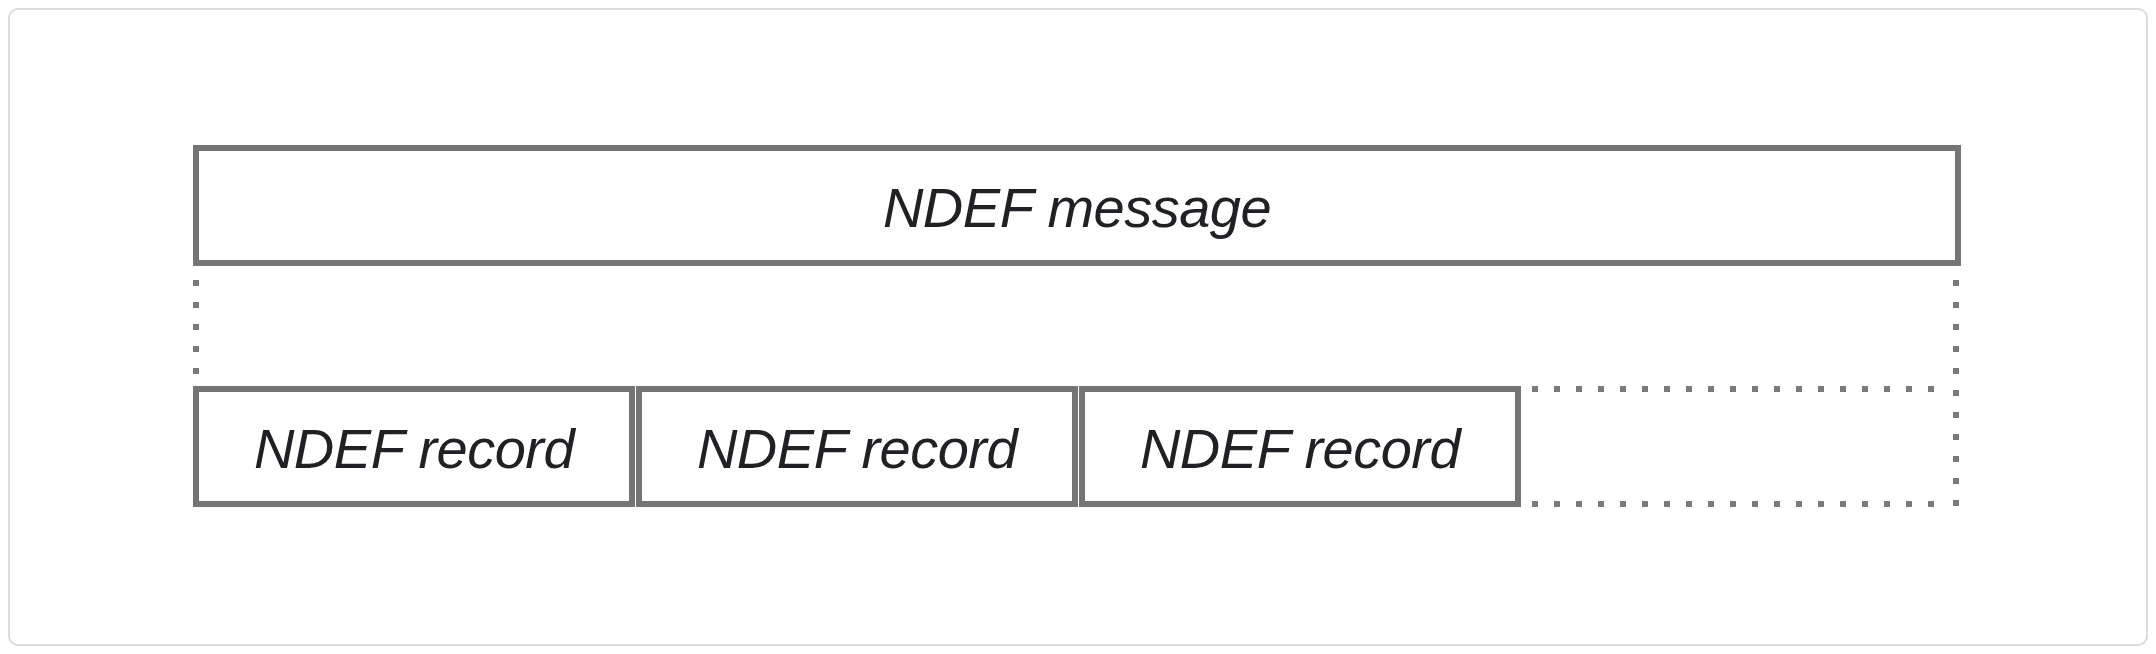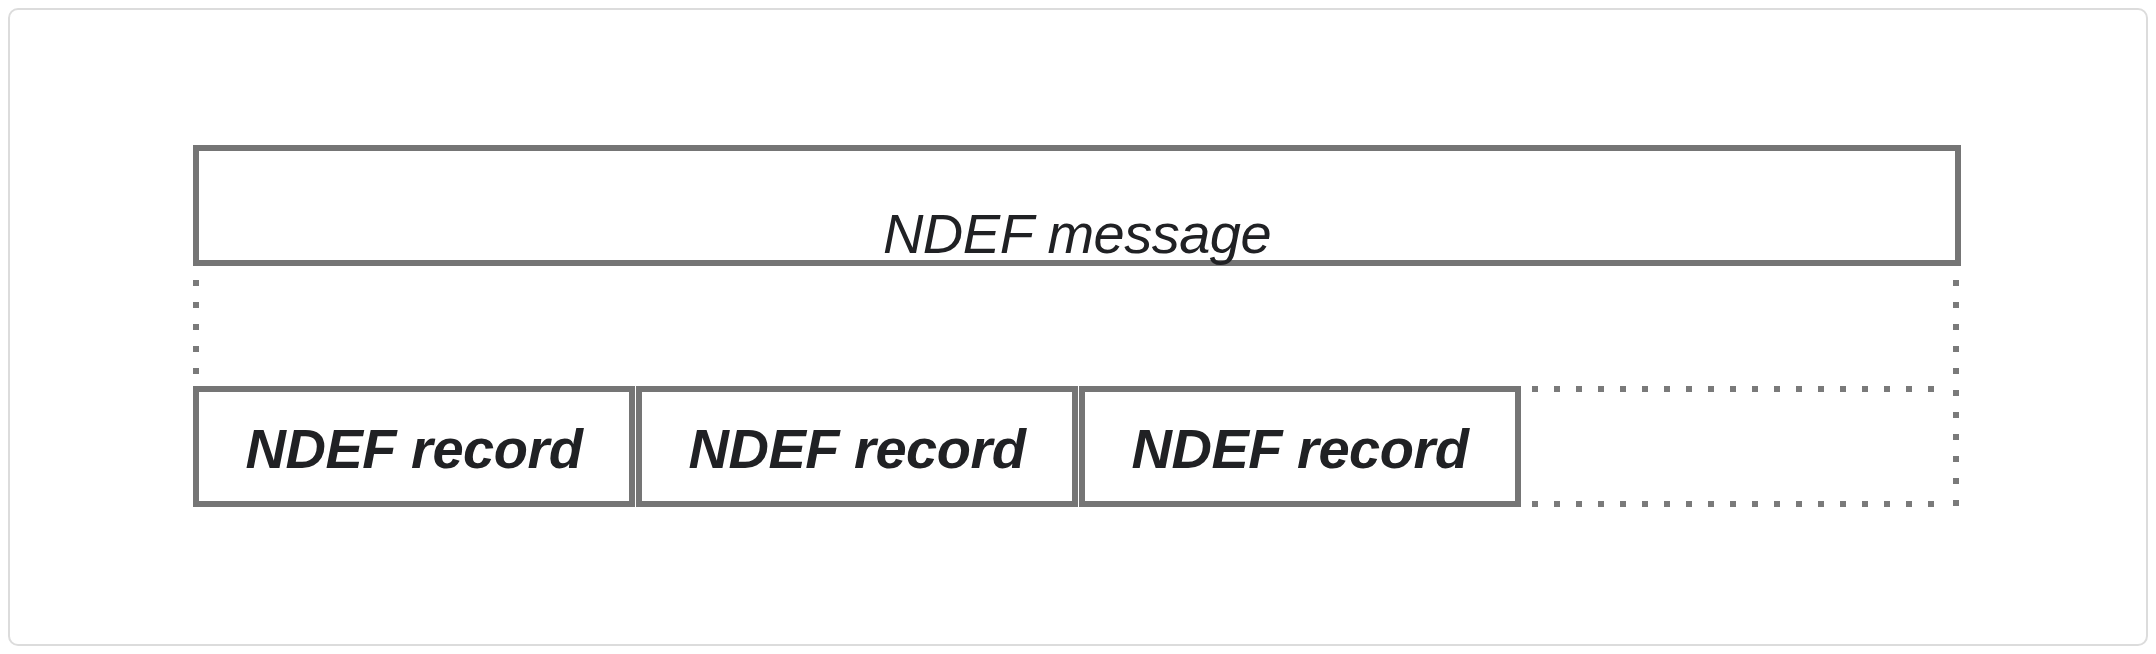--- a/index.html
+++ b/index.html
@@ -28,21 +28,21 @@
     border-radius: 10px;
     background: #ffffff;
   }
 
   .dbox {
     position: absolute;
     box-sizing: border-box;
     border: 6px solid #757575;
     background: #ffffff;
     display: flex;
-    align-items: flex-end;
+    align-items: center;
     justify-content: center;
   }
 
   .box-label {
     font-style: italic;
     font-size: 56px;
     letter-spacing: -0.5px;
     color: #202124;
     white-space: nowrap;
     line-height: 1;
@@ -68,21 +68,20 @@
   .record-box {
     position: relative;
     box-sizing: border-box;
     width: 442px;
     height: 121px;
     border: 6px solid #757575;
     background: #ffffff;
     display: flex;
     align-items: center;
     justify-content: center;
-    font-weight: bold;
   }
 
   
   .dotted-v {
     position: absolute;
     width: 6px;
     background-image: repeating-linear-gradient(
       to bottom,
       #7a7a7a 0px, #7a7a7a 6px,
       transparent 6px, transparent 22px

